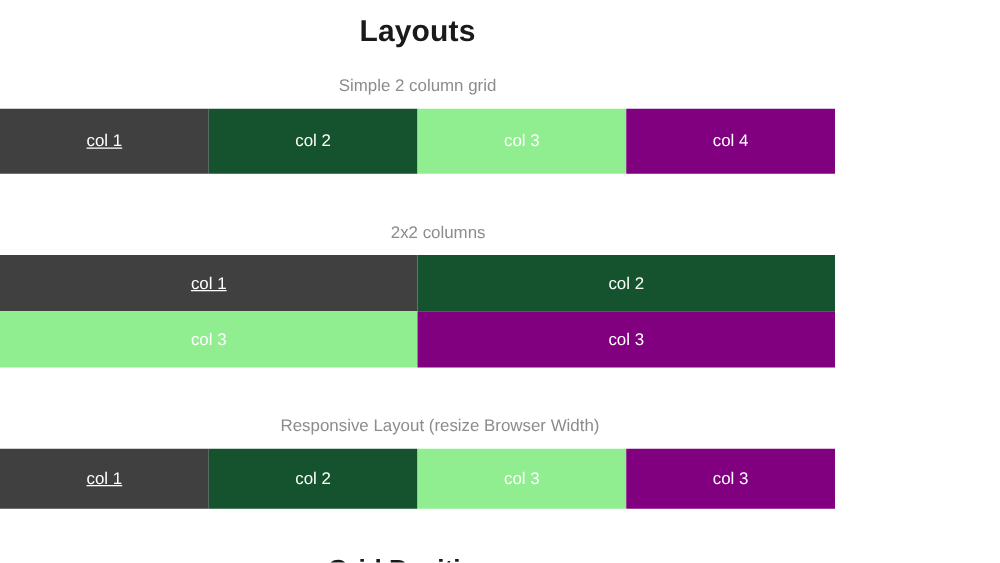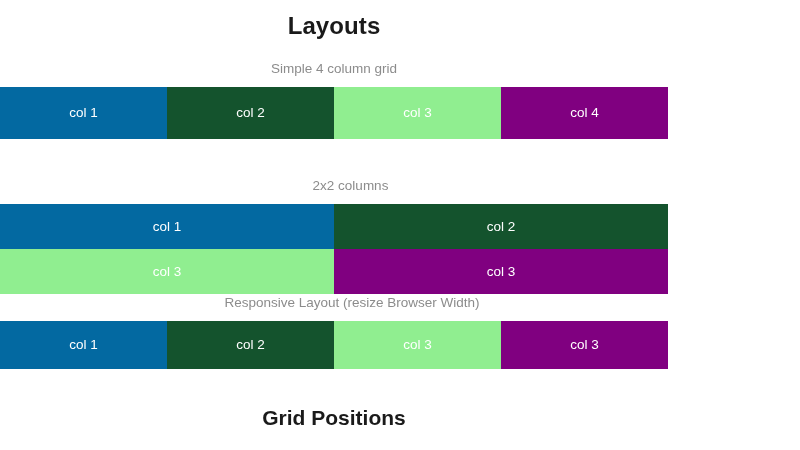--- a/index.html
+++ b/index.html
@@ -61,56 +61,56 @@
     justify-content: center;
     box-sizing: border-box;
     color: #ffffff;
     font-size: 13.5px;
     font-family: "Liberation Sans", sans-serif;
     line-height: 16px;
     text-align: center;
   }
 
   
-  .c-lightblue  { background: #0369a1; }
+  .c-lightblue  { background: #404040; text-decoration: underline; }
   .c-red        { background: #14532d; }
   .c-lightgreen { background: #90ee90; }
   .c-purple     { background: #800080; }
 
   
   .section { width: 100%; }
 
   .sec1-caption { padding-top: 20px; padding-bottom: 9px; }
   .sec1-row .cell { height: 52px; width: 25%; }
 
   .sec2-caption { padding-top: 38px; padding-bottom: 9px; margin-left: 33px; }
   .grid-2x2 .cell { height: 45px; width: 50%; }
 
-  .sec3-caption { padding-bottom: 9px; margin-left: 36px; }
+  .sec3-caption { padding-top: 38px; padding-bottom: 9px; margin-left: 36px; }
   .sec3-row .cell { height: 48px; width: 25%; }
 
   .bottom-title {
     text-align: center;
     font-size: 21px;
     font-weight: bold;
     color: #1a1a1a;
     margin: 0;
     padding-top: 36px;
     line-height: 26px;
   }
 </style>
 </head>
 <body>
 
 <div class="page">
 
   <h1 class="page-title">Layouts</h1>
 
   <div class="section">
-    <div class="section-caption sec1-caption">Simple 4 column grid</div>
+    <div class="section-caption sec1-caption">Simple 2 column grid</div>
     <div class="grid-row sec1-row">
       <div class="cell c-lightblue">col 1</div>
       <div class="cell c-red">col 2</div>
       <div class="cell c-lightgreen">col 3</div>
       <div class="cell c-purple">col 4</div>
     </div>
   </div>
 
   <div class="section">
     <div class="section-caption sec2-caption">2x2 columns</div>

